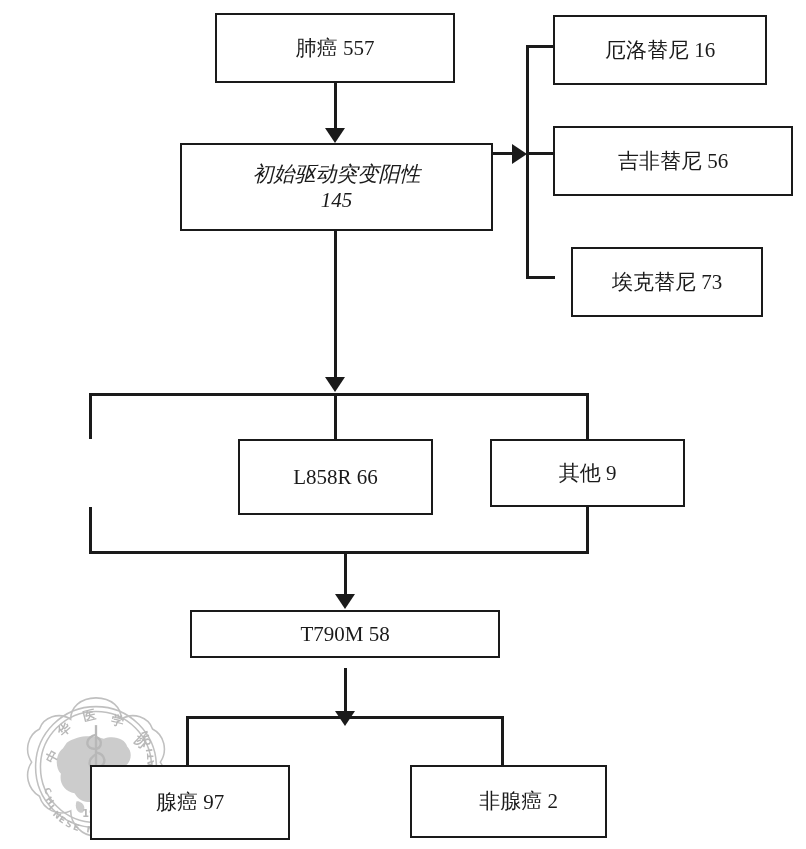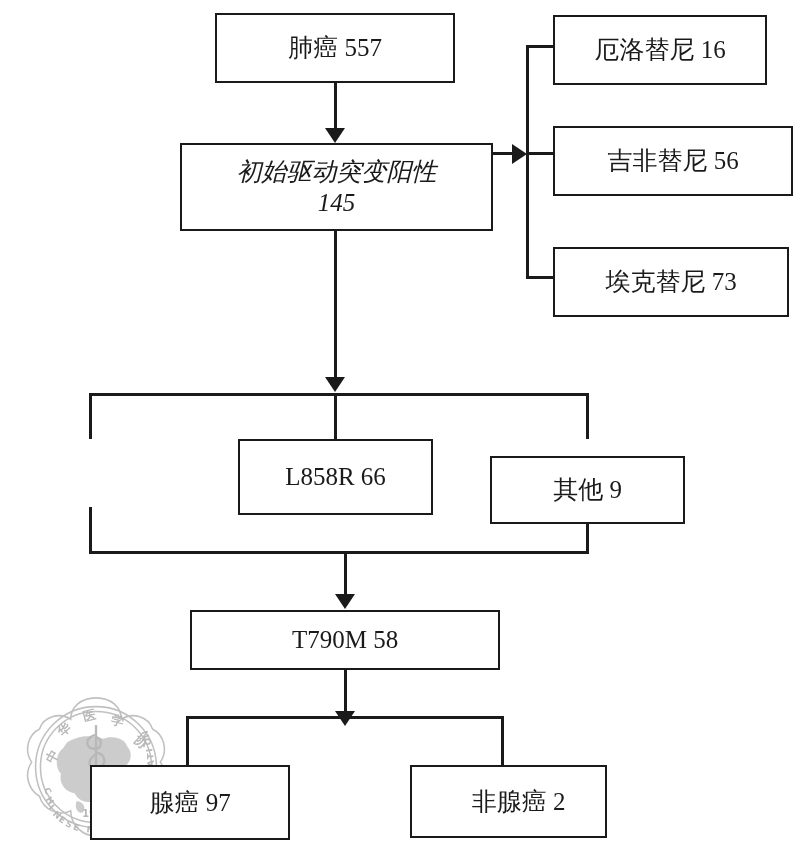--- a/index.html
+++ b/index.html
@@ -20,21 +20,21 @@
   .node {
     position: absolute;
     box-sizing: border-box;
     border: 2px solid #1a1a1a;
     background: #ffffff;
     display: flex;
     align-items: center;
     justify-content: center;
     text-align: center;
     color: #1a1a1a;
-    font-size: 25px;
+    font-size: 21px;
     line-height: 1.26;
     z-index: 3;
     white-space: pre-line;
   }
   .node-label {
     display: block;
     padding: 0 6px;
     white-space: pre-line;
   }
   .edge {
@@ -172,49 +172,49 @@
   <div class="edge h" style="left:526px; top:276px; width:29px;"></div>
 
   <div class="node" style="left:553px; top:15px; width:214px; height:70px;">
     <span class="node-label">厄洛替尼 16</span>
   </div>
 
   <div class="node" style="left:553px; top:126px; width:240px; height:70px;">
     <span class="node-label">吉非替尼 56</span>
   </div>
 
-  <div class="node" style="left:553px; top:247px; width:236px; height:70px;">
+  <div class="node" style="left:571px; top:247px; width:192px; height:70px;">
     <span class="node-label">埃克替尼 73</span>
   </div>
 
   <div class="edge v" style="left:334px; top:231px; height:146px;"></div>
   <div class="arrow-down" style="left:325px; top:377px;"></div>
 
   <div class="edge h" style="left:89px; top:393px; width:500px;"></div>
   <div class="edge v" style="left:89px; top:393px; height:46px;"></div>
   <div class="edge v" style="left:334px; top:393px; height:46px;"></div>
   <div class="edge v" style="left:586px; top:393px; height:46px;"></div>
 
 
   <div class="node" style="left:238px; top:439px; width:195px; height:76px;">
     <span class="node-label">L858R 66</span>
   </div>
 
-  <div class="node" style="left:490px; top:439px; width:195px; height:68px;margin-top:17px;">
+  <div class="node" style="left:490px; top:439px; width:195px; height:68px;">
     <span class="node-label">其他 9</span>
   </div>
 
   <div class="edge v" style="left:89px; top:507px; height:46px;"></div>
   <div class="edge v" style="left:586px; top:507px; height:46px;"></div>
   <div class="edge h" style="left:89px; top:551px; width:500px;"></div>
 
   <div class="edge v" style="left:344px; top:551px; height:44px;"></div>
   <div class="arrow-down" style="left:335px; top:594px;"></div>
 
-  <div class="node" style="left:190px; top:610px; width:310px; height:60px;">
+  <div class="node" style="left:190px; top:610px; width:310px; height:48px;">
     <span class="node-label">T790M 58</span>
   </div>
 
   <div class="edge v" style="left:344px; top:668px; height:44px;"></div>
   <div class="arrow-down" style="left:335px; top:711px;"></div>
 
   <div class="edge h" style="left:186px; top:716px; width:318px;"></div>
   <div class="edge v" style="left:186px; top:716px; height:50px;"></div>
   <div class="edge v" style="left:501px; top:716px; height:50px;"></div>
 

